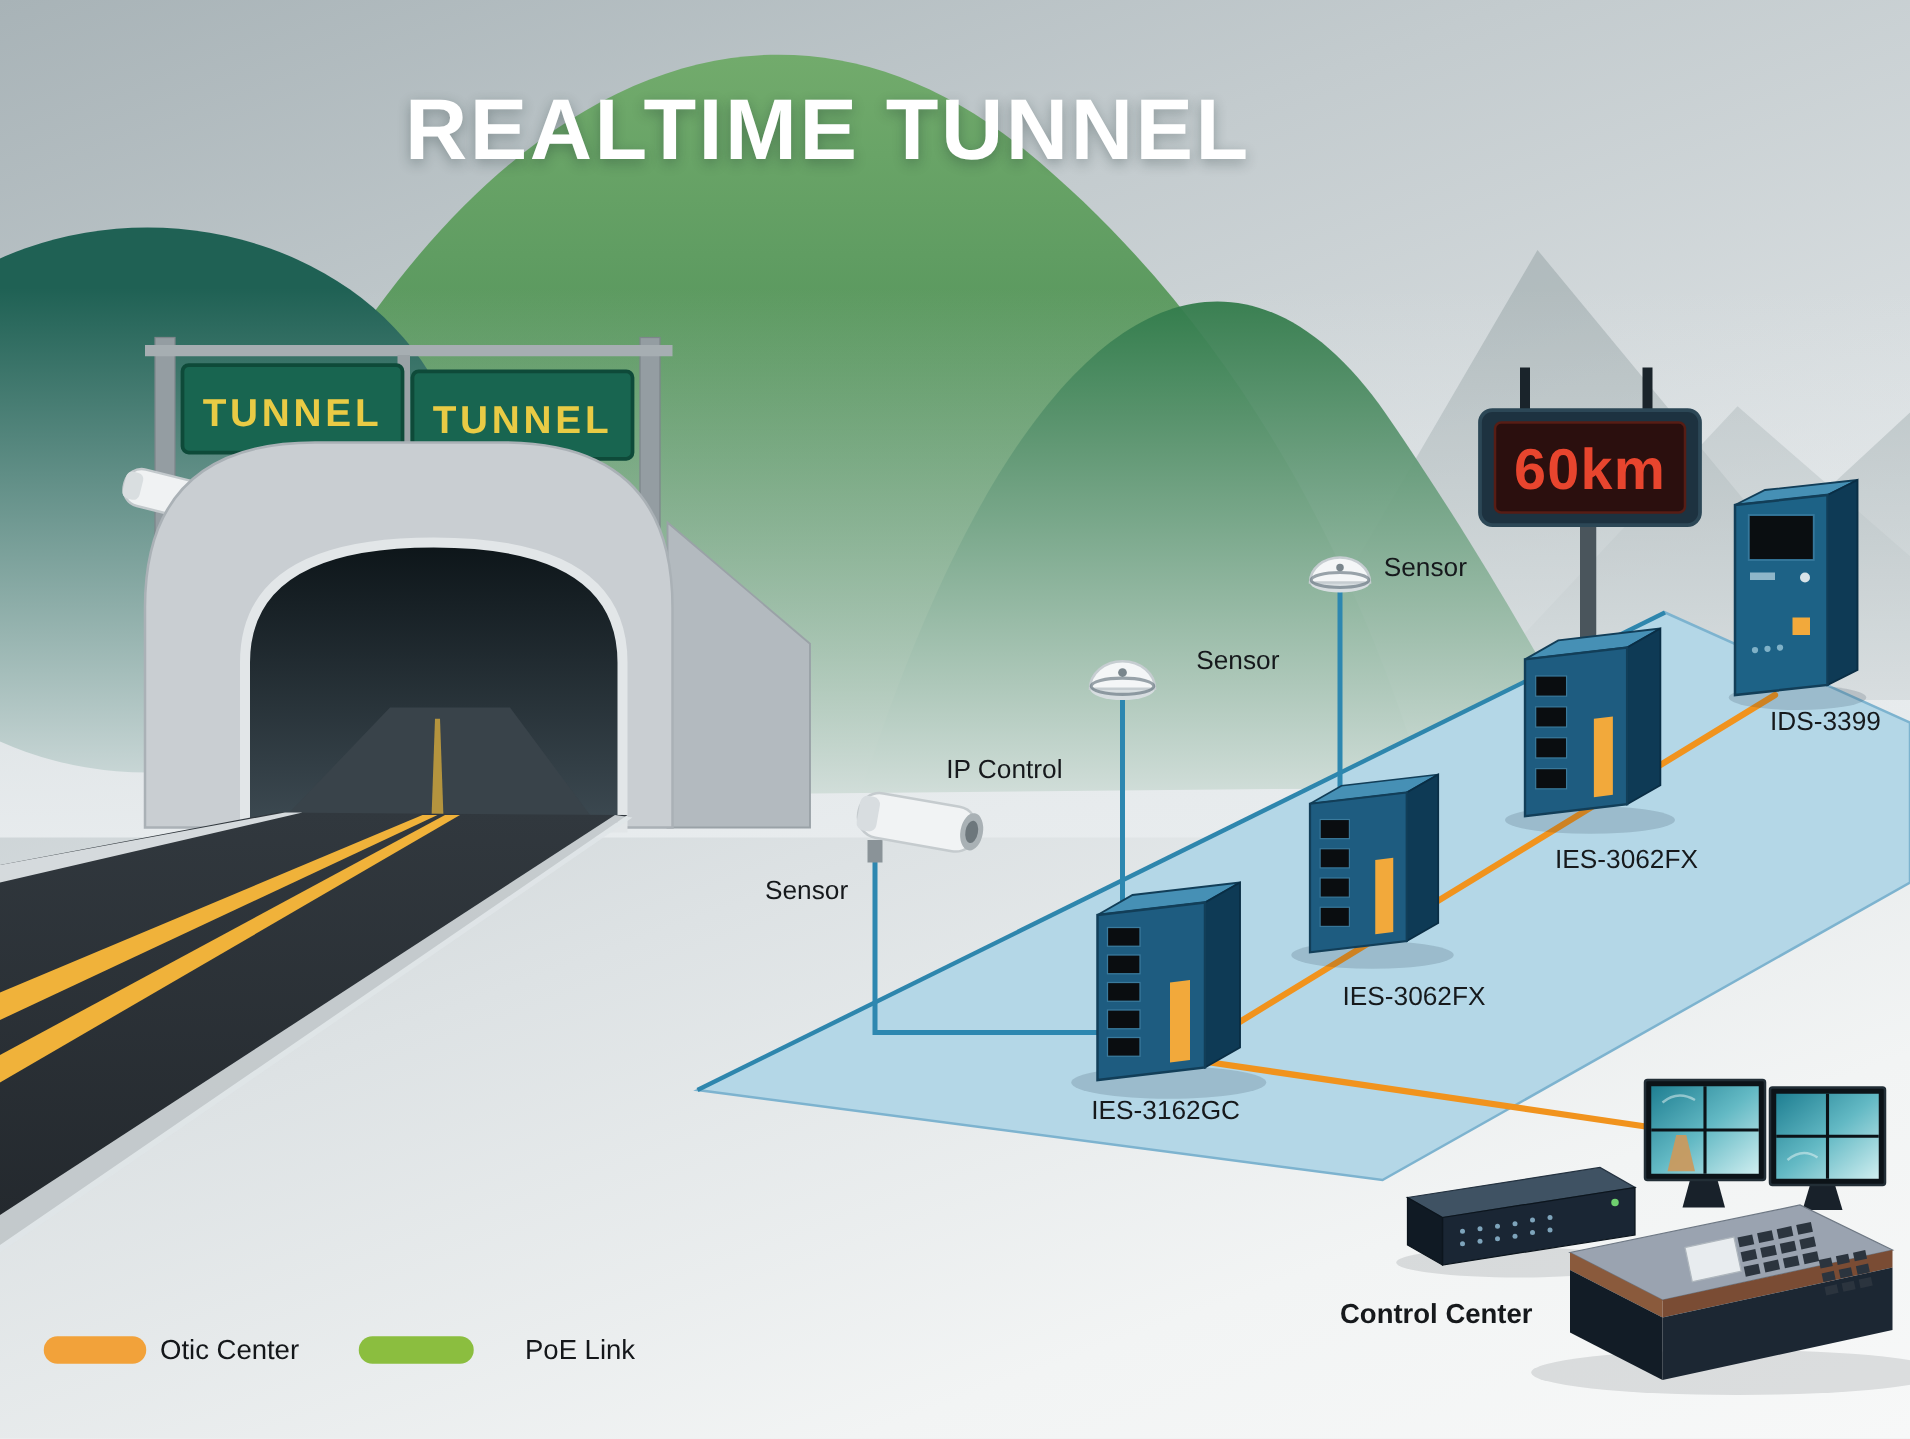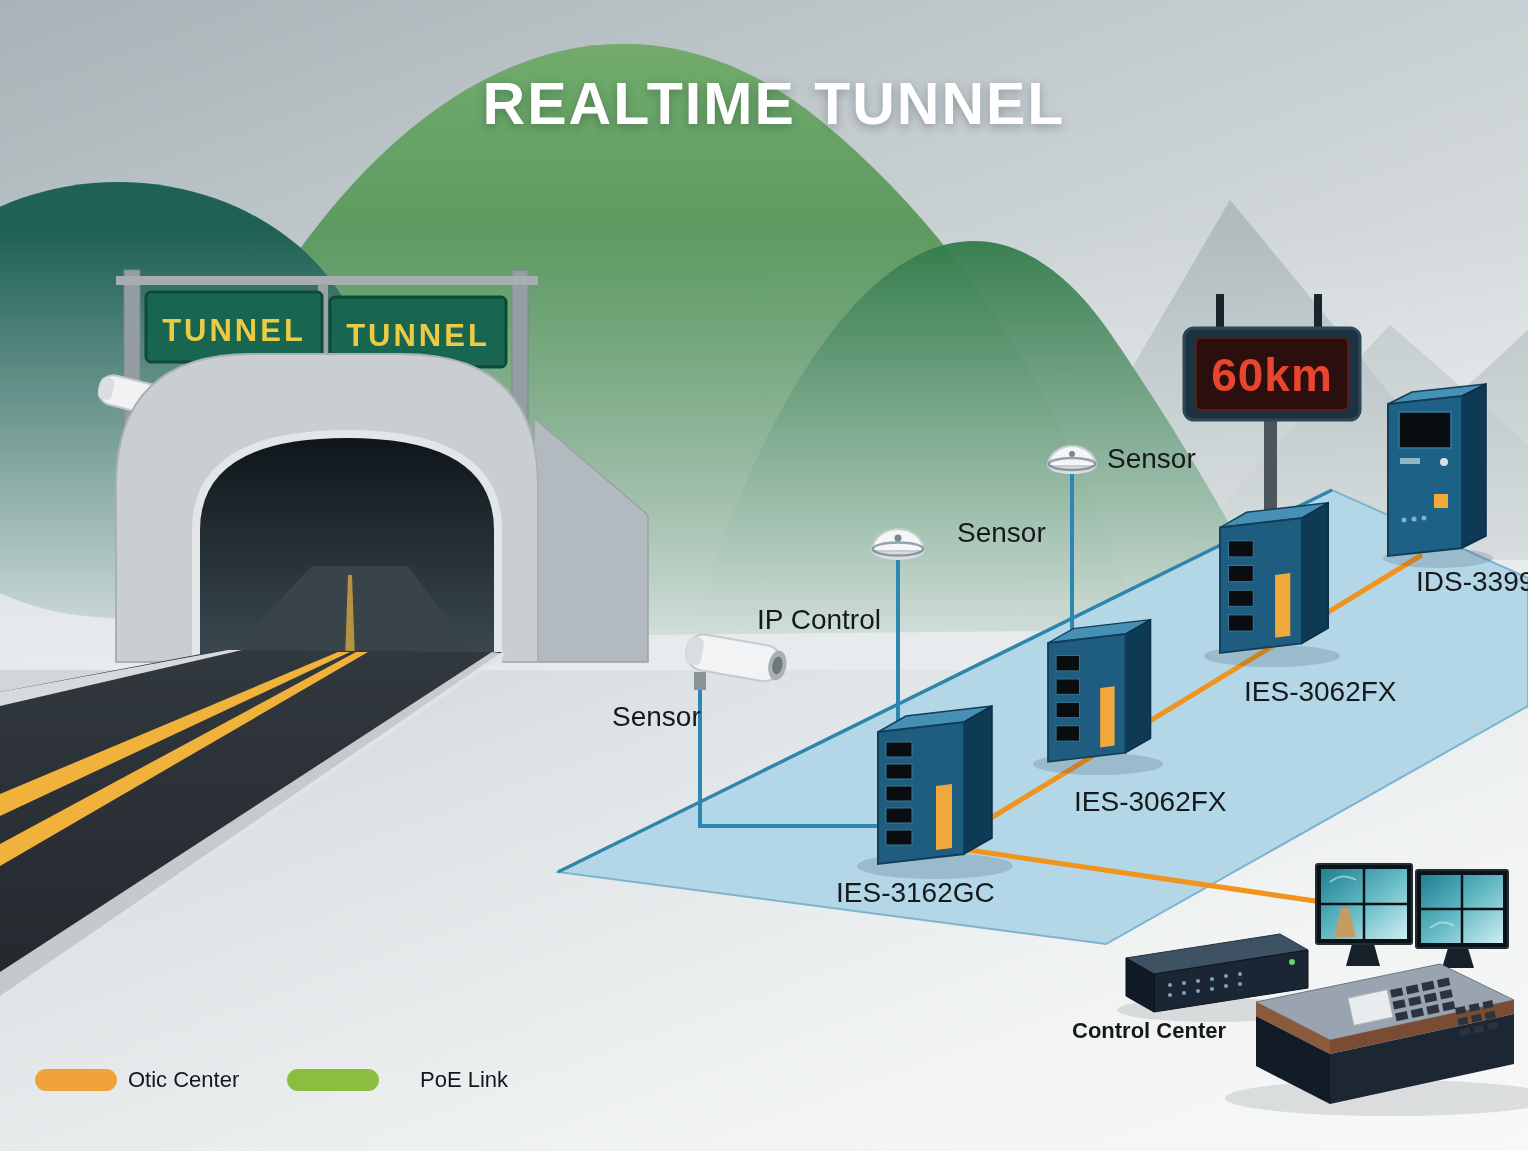--- a/index.html
+++ b/index.html
@@ -3,26 +3,26 @@
 <meta charset="utf-8">
 <style>
   html,body{margin:0;padding:0;background:#eef0f1;}
   .stage{
     position:relative;width:1528px;height:1151px;overflow:hidden;
     background:linear-gradient(160deg,#a8b3b7 0%,#c3cbce 26%,#dde2e4 55%,#f2f4f4 82%,#f7f8f8 100%);
     font-family:"Liberation Sans",sans-serif;
   }
   .stage svg{position:absolute;left:0;top:0;}
   .title{
-    position:absolute;left:324px;top:50px;width:900px;text-align:center;
-    color:#ffffff;font-weight:bold;font-size:59px;line-height:108px;letter-spacing:2px;
+    position:absolute;left:324px;top:50px;width:900px;
+    color:#ffffff;font-weight:bold;font-size:69px;line-height:108px;letter-spacing:2px;
     text-shadow:0 3px 10px rgba(15,35,35,.30);
   }
-  .lbl{position:absolute;font-size:28px;color:#16191c;white-space:nowrap;}
-  .lbl.bold{font-weight:bold;font-size:22px;}
+  .lbl{position:absolute;font-size:21px;color:#16191c;white-space:nowrap;}
+  .lbl.bold{font-weight:bold;font-size:22px;margin-top:20px;}
   .legend-swatch{position:absolute;height:22px;border-radius:11px;}
   .legend-label{position:absolute;font-size:22px;color:#14171a;white-space:nowrap;}
 </style>
 </head>
 <body>
 
 <div class="stage">
 
 <svg width="1528" height="1151" viewBox="0 0 1528 1151">
   <defs>
@@ -254,21 +254,21 @@
 </svg>
 
 <div class="title">
   <div>REALTIME TUNNEL</div>
 </div>
 
 <div class="lbl" style="left:612px;top:701px">Sensor</div>
 <div class="lbl" style="left:757px;top:604px">IP Control</div>
 <div class="lbl" style="left:957px;top:517px">Sensor</div>
 <div class="lbl" style="left:1107px;top:443px">Sensor</div>
-<div class="lbl" style="left:836px;top:877px">IES-3162GC</div>
+<div class="lbl" style="left:873px;top:877px">IES-3162GC</div>
 <div class="lbl" style="left:1074px;top:786px">IES-3062FX</div>
 <div class="lbl" style="left:1244px;top:676px">IES-3062FX</div>
 <div class="lbl" style="left:1416px;top:566px">IDS-3399</div>
 <div class="lbl bold" style="left:1072px;top:1018px">Control Center</div>
 
 <span class="legend-swatch" style="left: 35px; top: 1069px; width: 82px; background: rgb(242, 162, 58);"></span>
 <span class="legend-label" style="left:128px;top:1067px">Otic Center</span>
 <span class="legend-swatch" style="left: 287px; top: 1069px; width: 92px; background: rgb(139, 190, 63);"></span>
 <span class="legend-label" style="left:420px;top:1067px">PoE Link</span>
 

